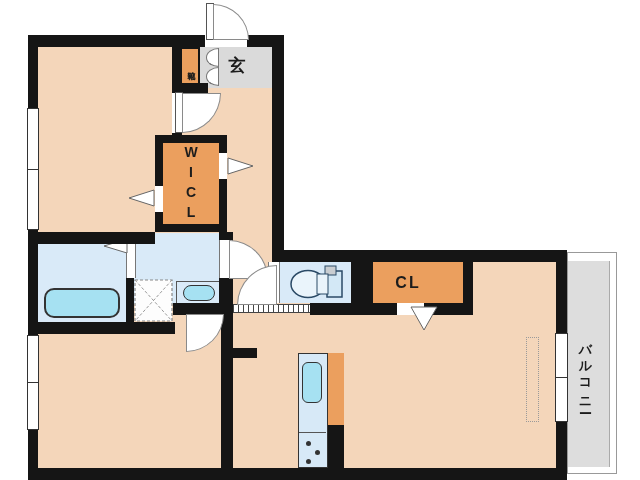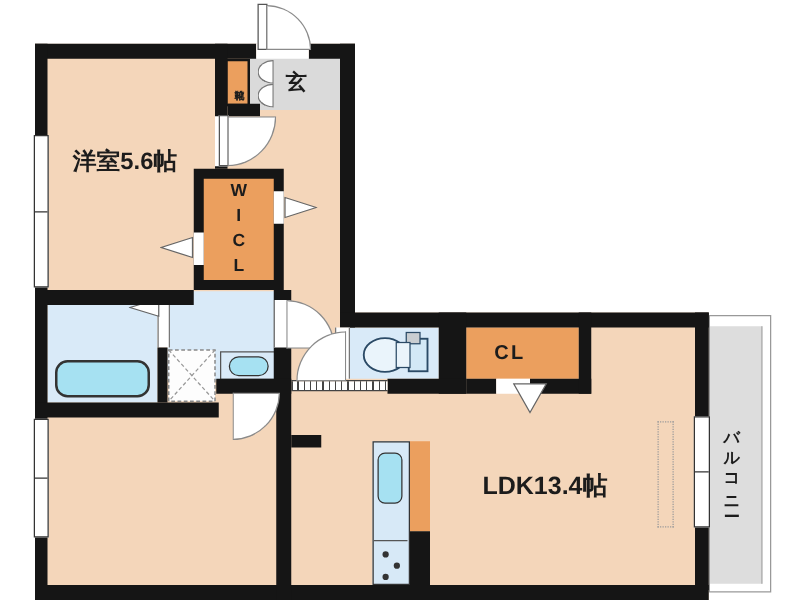--- a/index.html
+++ b/index.html
@@ -132,16 +132,14 @@
   <div class="abs" style="left:27px;top:108px;width:12px;height:122px;background:#fff;border:1px solid #333;">
     <div class="abs" style="left:0;top:60px;width:10px;height:0;border-top:1px solid #333;"></div>
   </div>
   <div class="abs" style="left:27px;top:335px;width:12px;height:95px;background:#fff;border:1px solid #333;">
     <div class="abs" style="left:0;top:46px;width:10px;height:0;border-top:1px solid #333;"></div>
   </div>
   <div class="abs" style="left:555px;top:333px;width:13px;height:89px;background:#fff;border:1px solid #333;">
     <div class="abs" style="left:0;top:43px;width:11px;height:0;border-top:1px solid #333;"></div>
   </div>
 
-  <div class="abs label" style="left:35px;top:116px;width:130px;height:26px;font-size:19px;">洋室5.6帖</div>
-  <div class="abs label" style="left:336px;top:374px;width:200px;height:28px;font-size:20px;">LDK13.4帖</div>
 
 </div>
 
 </body></html>

